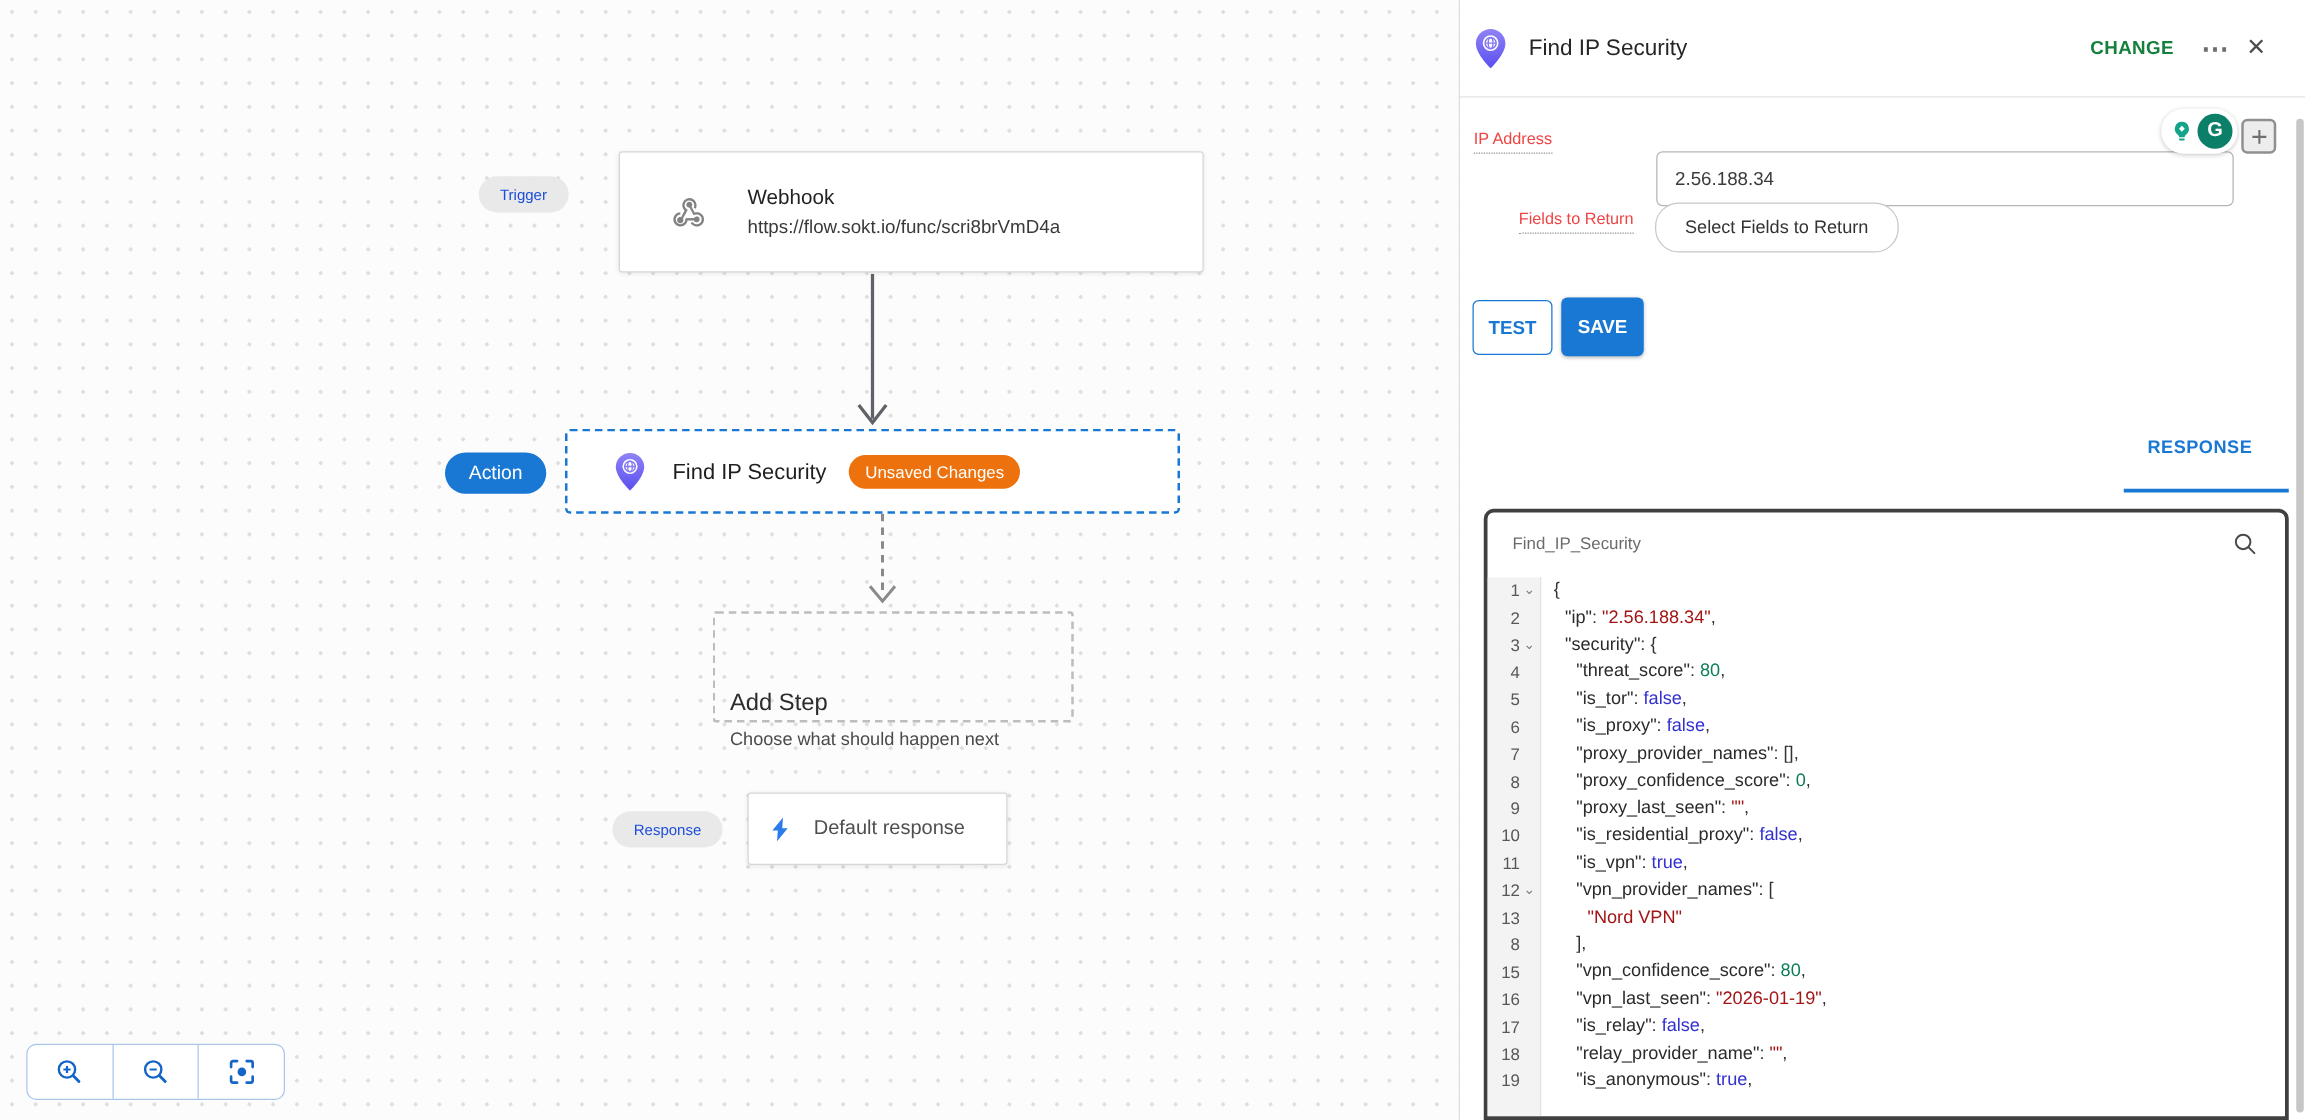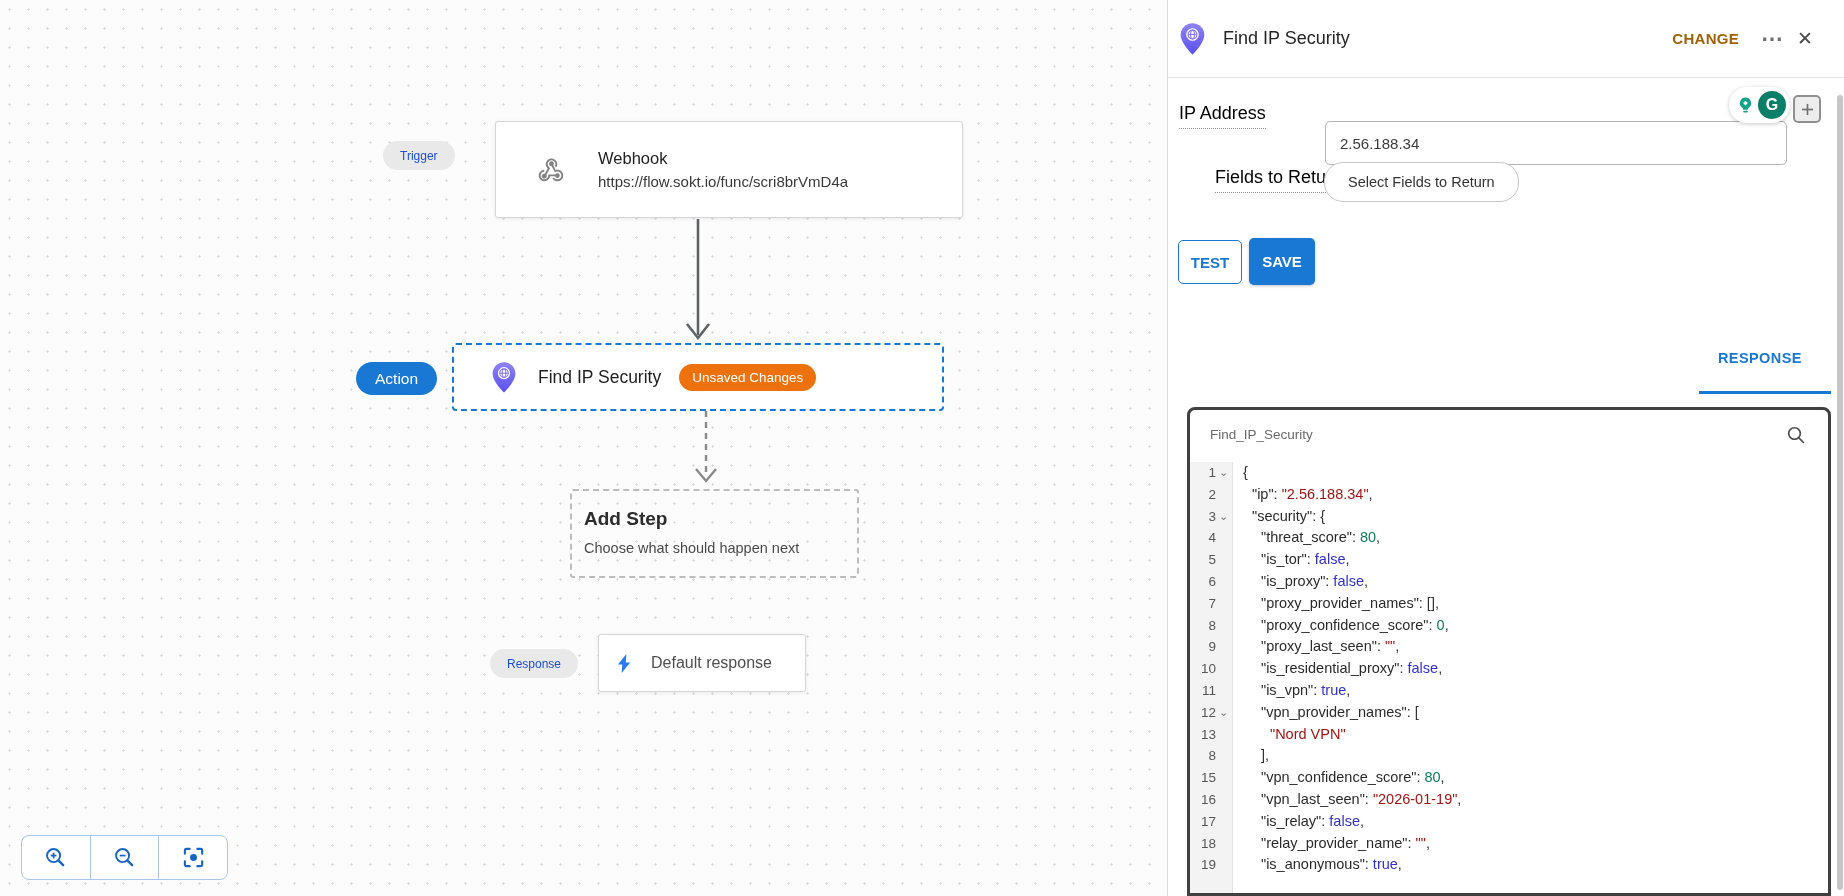--- a/index.html
+++ b/index.html
@@ -35,46 +35,46 @@
   }
   .findip-title{font-size:17.5px;color:#1f1f1f;margin-left:21px;}
   .unsaved-badge{
     margin-left:18px;background:#ed720d;color:#fff;font-size:13.5px;font-weight:normal;
     height:27px;display:inline-flex;align-items:center;border-radius:14px;padding:0 13px;white-space:nowrap;
   }
   .addstep-node{
     position:absolute;left:570px;top:489px;width:289px;height:89px;box-sizing:border-box;
     border:2px dashed #bdbdbd;border-radius:3px;background:transparent;padding:17px 0 0 12px;
   }
-  .addstep-title{font-size:19px;color:#2c2c2c;font-weight:700;}
+  .addstep-title{font-size:19px;color:#2c2c2c;font-weight:400;margin-top:44px;}
   .addstep-sub{font-size:14.5px;color:#4a4a4a;margin-top:10px;}
   .response-node{left:598px;top:634px;width:208px;height:58px;box-sizing:border-box;padding-left:17px;}
   .response-title{font-size:16px;color:#4f4f4f;margin-left:18px;}
   .arrow{position:absolute;}
   .zoom-controls{
     position:absolute;left:21px;top:835px;width:207px;height:45px;background:#fff;
     border:1px solid #a9c6ea;border-radius:8px;display:flex;box-sizing:border-box;
   }
   .zoom-btn{flex:1;display:flex;align-items:center;justify-content:center;cursor:pointer;}
   .zoom-btn + .zoom-btn{border-left:1px solid #a9c6ea;}
   
   .panel{
     position:absolute;left:1167px;top:0;width:677px;height:896px;background:#fff;
     border-left:1px solid #dcdcdc;box-sizing:border-box;
   }
   .panel-header{
     position:absolute;left:0;top:0;right:0;height:78px;border-bottom:1px solid #e4e4e4;
     display:flex;align-items:center;padding:0 31px 0 11px;box-sizing:border-box;
   }
   .panel-title{font-size:18px;font-weight:500;color:#252525;margin-left:17px;}
-  .change-link{margin-left:auto;color:#a16207;font-weight:bold;font-size:15px;letter-spacing:.3px;cursor:pointer;}
+  .change-link{margin-left:auto;color:#15803d;font-weight:bold;font-size:15px;letter-spacing:.3px;cursor:pointer;}
   .more-icon{margin-left:22px;color:#6e6e6e;font-size:22px;font-weight:bold;cursor:pointer;line-height:1;}
   .close-icon{margin-left:14px;color:#4d4d4d;font-size:19px;cursor:pointer;line-height:1;}
   .field-label{
-    position:absolute;font-size:18px;color:#000000;
+    position:absolute;font-size:13px;color:#ef4444;
     border-bottom:1px dotted #8f8f8f;padding-bottom:4px;
   }
   .ip-input{
     position:absolute;left:157px;top:93px;width:462px;height:44px;box-sizing:border-box;
     border:1px solid #b5b5b5;border-radius:5px;padding:0 70px 0 14px;font-size:15px;color:#3c3c3c;
     font-family:"Liberation Sans",sans-serif;outline:none;background:#fff;margin-top:28px;
   }
   .gram-pill{
     position:absolute;left:561px;top:87px;width:61px;height:36px;background:#fff;
     border-radius:18px;box-shadow:0 1px 4px rgba(0,0,0,.22);display:flex;align-items:center;

